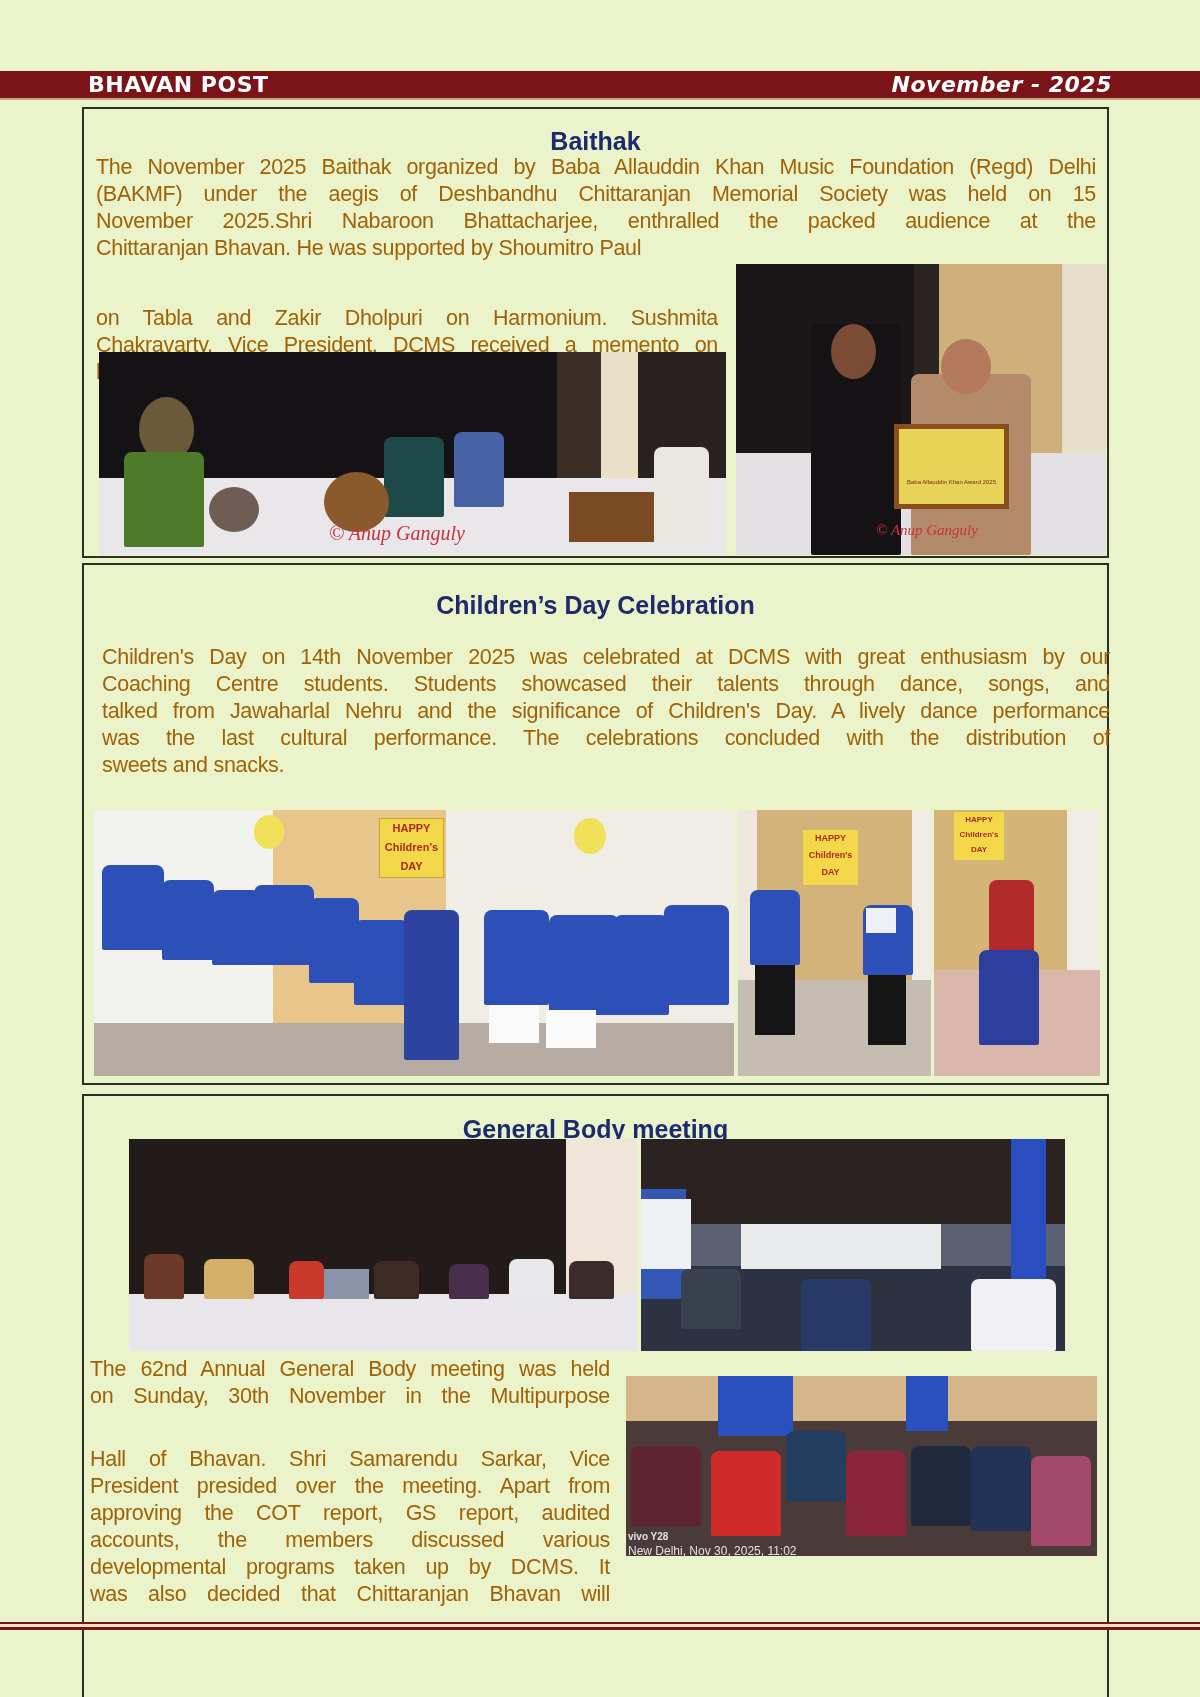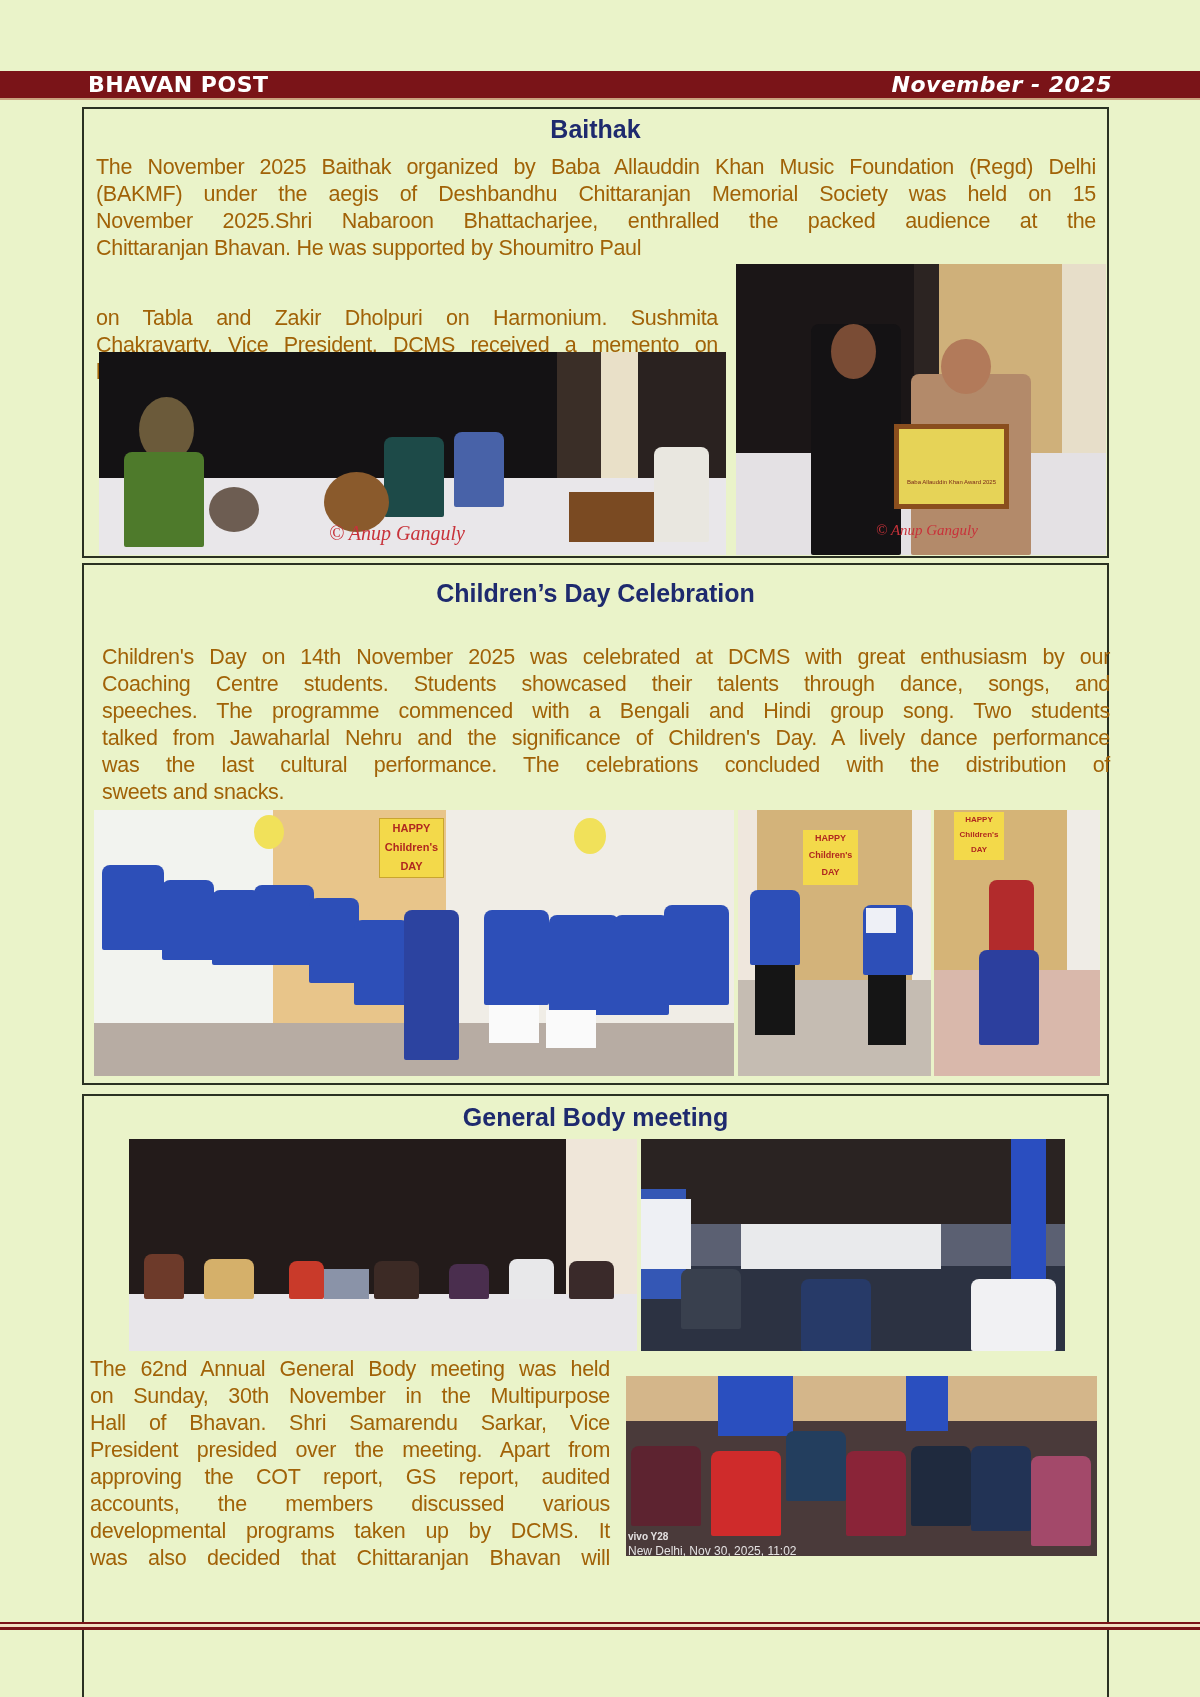--- a/index.html
+++ b/index.html
@@ -14,21 +14,21 @@
     }
     .header-bar .pub { color: #ffffff; font-family: "DejaVu Sans", sans-serif; font-weight: bold; font-size: 22px; letter-spacing: 0.5px; }
     .header-bar .date { color: #ffffff; font-family: "DejaVu Sans", sans-serif; font-weight: bold; font-style: italic; font-size: 22px; letter-spacing: 0.5px; }
 
     .box {
       position: absolute; left: 82px; width: 1027px;
       border: 2px solid #2b3122; background: #eaf3c9;
     }
     .box-title {
       position: absolute; left: 0; width: 100%; text-align: center;
-      font-weight: bold; font-size: 25px; color: #1e2a6e;
+      font-weight: bold; font-size: 25px; color: #1e2a6e; margin-top: 12px;
     }
     .para {
       position: absolute; font-size: 21.5px; line-height: 27px; color: #a16207;
       text-align: justify; letter-spacing: -0.3px;
     }
 
     .photo { position: absolute; overflow: hidden; }
     .photo .cap { position: absolute; font-size: 9px; color: #ffffff; opacity: 0.85; font-family: "Liberation Sans", sans-serif; }
     .wm { position: absolute; font-family: "Liberation Serif", serif; font-style: italic; color: #c8323a; font-size: 20px; }
 
@@ -128,21 +128,20 @@
     </div>
     <div class="wm" style="left:140px;top:258px;font-size:15px;">© Anup Ganguly</div>
   </div>
 </section>
 
 <section class="box" style="top:563px;height:522px;">
   <h2 class="box-title" style="top:14px;">Children’s Day Celebration</h2>
   <div class="para" style="left:18px;top:79px;width:1008px;">
     <div style="text-align-last:justify;">Children's Day on 14th November 2025 was celebrated at DCMS with great enthusiasm by our</div>
     <div style="text-align-last:justify;">Coaching Centre students. Students showcased their talents through dance, songs, and</div>
-    <div style="text-align-last:justify;">speeches. The programme commenced with a Bengali and Hindi group song. Two students</div>
     <div style="text-align-last:justify;">talked from Jawaharlal Nehru and the significance of Children's Day. A lively dance performance</div>
     <div style="text-align-last:justify;">was the last cultural performance.  The celebrations concluded with the distribution of</div>
     <div>sweets and snacks.</div>
   </div>
 
   <div class="photo" id="p-group">
     <div style="position:absolute;left:285px;top:8px;width:65px;height:60px;background:#f3d94a;border:1px solid #c9a52e;font-size:11px;font-weight:bold;color:#b0281f;text-align:center;line-height:19px;">HAPPY Children's DAY</div>
     <div class="blob" style="left:160px;top:5px;width:30px;height:34px;background:#f1e15a;"></div>
     <div class="blob" style="left:480px;top:8px;width:32px;height:36px;background:#f1e15a;"></div>
     <div class="shirt" style="left:8px;top:55px;width:62px;height:85px;"></div>
@@ -196,21 +195,21 @@
     <div style="position:absolute;left:0;top:60px;width:50px;height:70px;background:#eef0f4;"></div>
     <div style="position:absolute;left:100px;top:85px;width:200px;height:45px;background:#e9eaec;"></div>
     <div class="shirt" style="left:160px;top:140px;width:70px;height:72px;background:#273a68;"></div>
     <div class="shirt" style="left:40px;top:130px;width:60px;height:60px;background:#39404e;"></div>
     <div class="shirt" style="left:330px;top:140px;width:85px;height:72px;background:#f1f1f3;"></div>
   </div>
 
   <div class="para" style="left:6px;top:260px;width:520px;">
     <div style="text-align-last:justify;">The 62nd Annual General Body meeting was held</div>
     <div style="text-align-last:justify;">on Sunday, 30th November in the Multipurpose</div>
-    <div style="text-align-last:justify;">Hall of Bhavan. Shri Samarendu Sarkar, Vice</div>
+    <div style="text-align-last:justify;margin-top:36px;">Hall of Bhavan. Shri Samarendu Sarkar, Vice</div>
     <div style="text-align-last:justify;">President presided over the meeting. Apart from</div>
     <div style="text-align-last:justify;">approving the COT report, GS report, audited</div>
     <div style="text-align-last:justify;">accounts, the members  discussed various</div>
     <div style="text-align-last:justify;">developmental programs taken up by DCMS. It</div>
     <div style="text-align-last:justify;">was also decided that Chittaranjan Bhavan will</div>
   </div>
 
   <div class="photo" id="p-audience">
     <div style="position:absolute;left:92px;top:0;width:75px;height:60px;background:#2a4fbf;"></div>
     <div style="position:absolute;left:280px;top:0;width:42px;height:55px;background:#2a4fbf;"></div>

